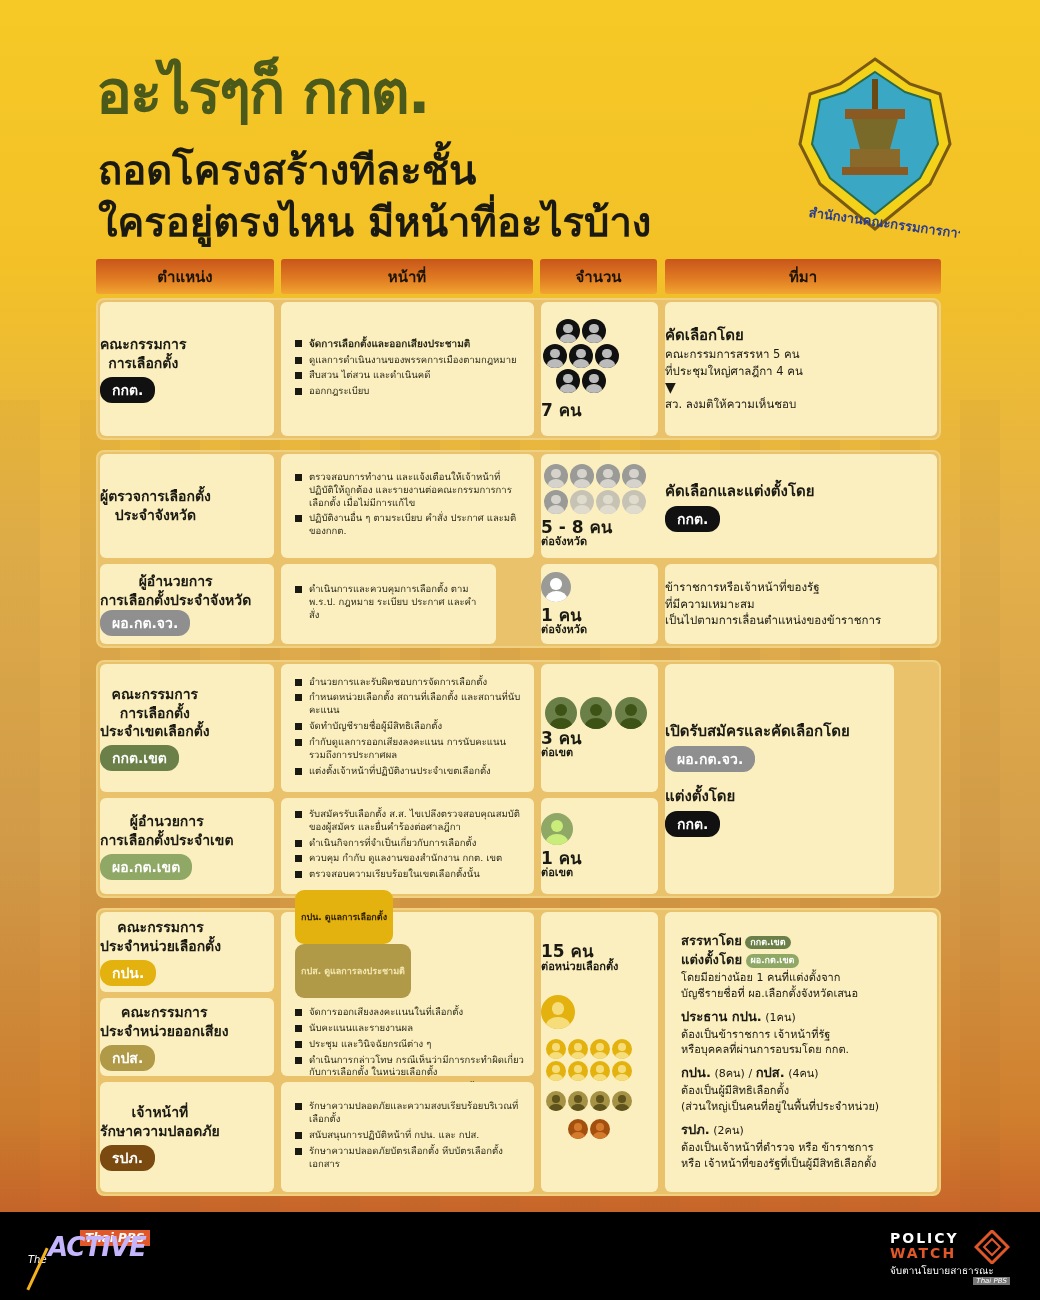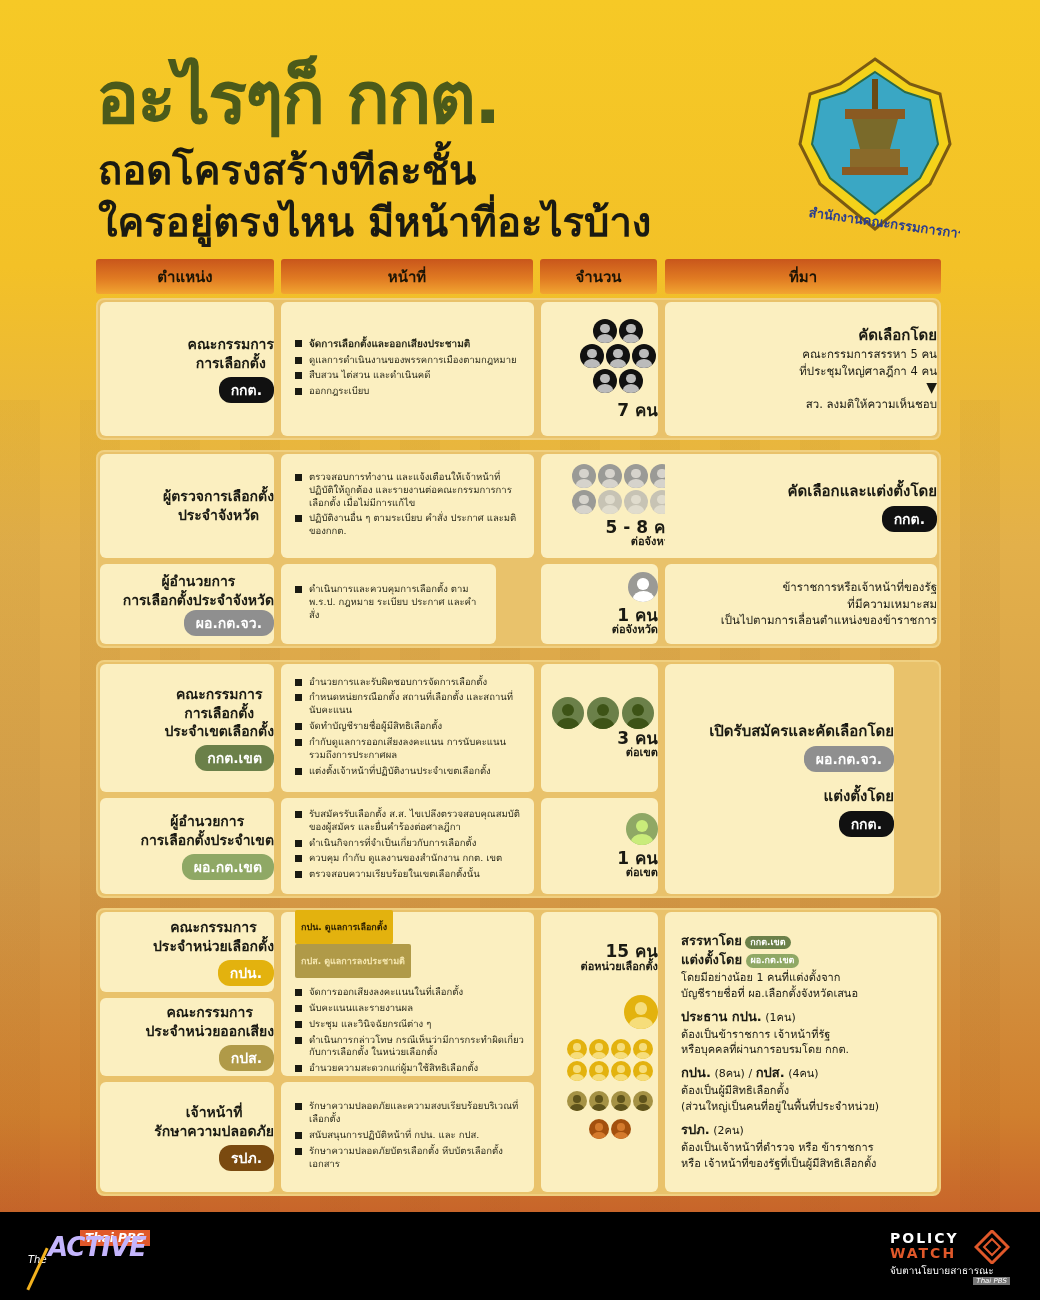--- a/index.html
+++ b/index.html
@@ -1,41 +1,41 @@
 <!DOCTYPE html>
 <html><head>
 <meta charset="utf-8">
 <style>
 *{box-sizing:border-box;margin:0;padding:0}
 body{width:1040px;height:1300px;font-family:"DejaVu Sans",sans-serif;background:#000;overflow:hidden;position:relative}
 .bg{position:absolute;left:0;top:0;width:1040px;height:1212px;background:linear-gradient(180deg,#f6c926 0%,#f3c127 22%,#e3b04a 45%,#d59e4a 70%,#d07f2e 92%,#c8652a 100%)}
 .bg::after{content:"";position:absolute;left:0;top:400px;width:1040px;height:812px;background:repeating-linear-gradient(90deg,rgba(120,80,30,0.05) 0 40px,rgba(0,0,0,0) 40px 80px);}
-.title1{position:absolute;left:96px;top:62px;font-size:72px;font-weight:bold;color:#4b5a1a;letter-spacing:-2px;line-height:1}
+.title1{position:absolute;left:96px;top:62px;font-size:60px;font-weight:bold;color:#4b5a1a;letter-spacing:-2px;line-height:1}
 .title2{position:absolute;left:98px;top:148px;font-size:40px;font-weight:bold;color:#1a1a12;line-height:1.1}
 .title3{position:absolute;left:98px;top:200px;font-size:40px;font-weight:bold;color:#1a1a12;line-height:1.1}
 .logo{position:absolute;left:790px;top:54px;width:170px;height:190px}
 .hdr{position:absolute;top:259px;height:35px;background:linear-gradient(180deg,#c9561b 0%,#e07a22 55%,#f2a531 100%);border-radius:3px;color:#1b1405;font-weight:bold;font-size:15px;display:flex;align-items:center;justify-content:center}
 .group{position:absolute;left:96px;width:845px;background:#e9c26b;border-radius:8px;padding:4px;border:2px solid #f0d081}
-.cell{position:absolute;background:#fbefc0;border-radius:6px;display:flex;flex-direction:column;align-items:flex-end;justify-content:center;text-align:center;color:#1a1a12}
+.cell{position:absolute;background:#fbefc0;border-radius:6px;display:flex;flex-direction:column;align-items:flex-start;justify-content:center;text-align:center;color:#1a1a12}
 .pos-name{font-size:14px;font-weight:bold;line-height:1.35}
 .badge{display:inline-block;border-radius:12px;padding:2px 12px;font-weight:bold;font-size:14px;color:#fff;margin-top:4px}
 .duties{align-items:flex-start;justify-content:center;text-align:left;padding:0 10px 0 14px}
 .duties ul{list-style:none}
 .duties li{position:relative;padding-left:14px;font-size:9.5px;line-height:1.35;margin-bottom:3px;color:#2a2a1a}
 .duties li::before{content:"";position:absolute;left:0;top:3px;width:7px;height:7px;background:#1a1a12}
 .duties li.bold{font-weight:bold;font-size:10px}
 .cnt-num{font-size:17px;font-weight:bold;line-height:1.1}
 .cnt-sub{font-size:11px;font-weight:bold;line-height:1.1}
 .src-title{font-size:15px;font-weight:bold;line-height:1.4}
 .src-text{font-size:11.5px;line-height:1.45}
 .icons{display:flex;flex-wrap:wrap;justify-content:center;gap:2px}
 .av{width:24px;height:24px;border-radius:50%;position:relative;overflow:hidden}
 .av::before{content:"";position:absolute;left:50%;top:22%;width:38%;height:38%;margin-left:-19%;border-radius:50%;background:var(--f)}
 .av::after{content:"";position:absolute;left:50%;top:66%;width:70%;height:50%;margin-left:-35%;border-radius:50% 50% 0 0;background:var(--f)}
-.tag{display:inline-block;border-radius:2px;padding:10px 6px;font-size:9px;font-weight:bold;margin-right:16px}
+.tag{display:inline-block;border-radius:9px;padding:20px 6px;font-size:9px;font-weight:bold;margin-right:16px}
 .footer{position:absolute;left:0;top:1212px;width:1040px;height:88px;background:#000}
 .rp{font-size:11px;line-height:1.45;text-align:left;width:100%;padding:0 16px}
 .rp b{font-size:13px}
 .mini{display:inline-block;border-radius:8px;padding:0 5px;font-size:9px;font-weight:bold;color:#fff;vertical-align:middle}
 </style>
 </head>
 <body>
 
 <div class="bg"></div>
 
@@ -152,21 +152,21 @@
 <div class="group" style="top:660px;height:238px"></div>
 <div class="cell" style="left:100px;top:664px;width:174px;height:128px">
   <div class="pos-name" style="white-space:pre-line">คณะกรรมการ
 การเลือกตั้ง
 ประจำเขตเลือกตั้ง</div>
   <span class="badge" style="background:#6b8049">กกต.เขต</span>
 </div>
 <div class="cell duties" style="left:281px;top:664px;width:253px;height:128px">
   <ul>
     <li>อำนวยการและรับผิดชอบการจัดการเลือกตั้ง</li>
-    <li>กำหนดหน่ยกรณือกตั้ง สถานที่เลือกตั้ง และสถานที่นับคะแนน</li>
+    <li>กำหนดหน่วยเลือกตั้ง สถานที่เลือกตั้ง และสถานที่นับคะแนน</li>
     <li>จัดทำบัญชีรายชื่อผู้มีสิทธิเลือกตั้ง</li>
     <li>กำกับดูแลการออกเสียงลงคะแนน การนับคะแนน รวมถึงการประกาศผล</li>
     <li>แต่งตั้งเจ้าหน้าที่ปฏิบัติงานประจำเขตเลือกตั้ง</li>
   </ul>
 </div>
 <div class="cell" style="left:541px;top:664px;width:117px;height:128px">
   <div class="icons" style="width:110px;gap:3px">
     <span class="av" style="width:32px;height:32px;background:#6b8049;--f:#3d5316"></span>
     <span class="av" style="width:32px;height:32px;background:#6b8049;--f:#3d5316"></span>
     <span class="av" style="width:32px;height:32px;background:#6b8049;--f:#3d5316"></span>

